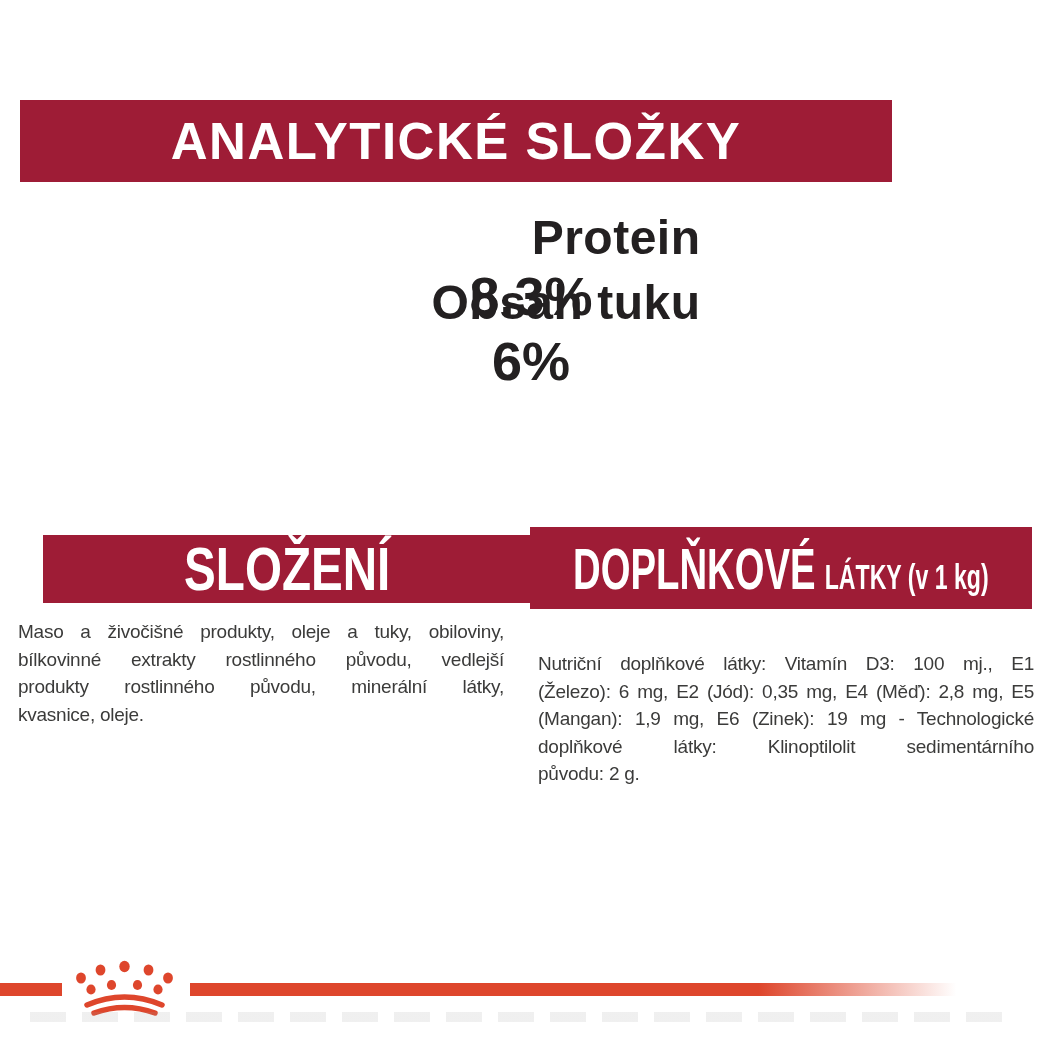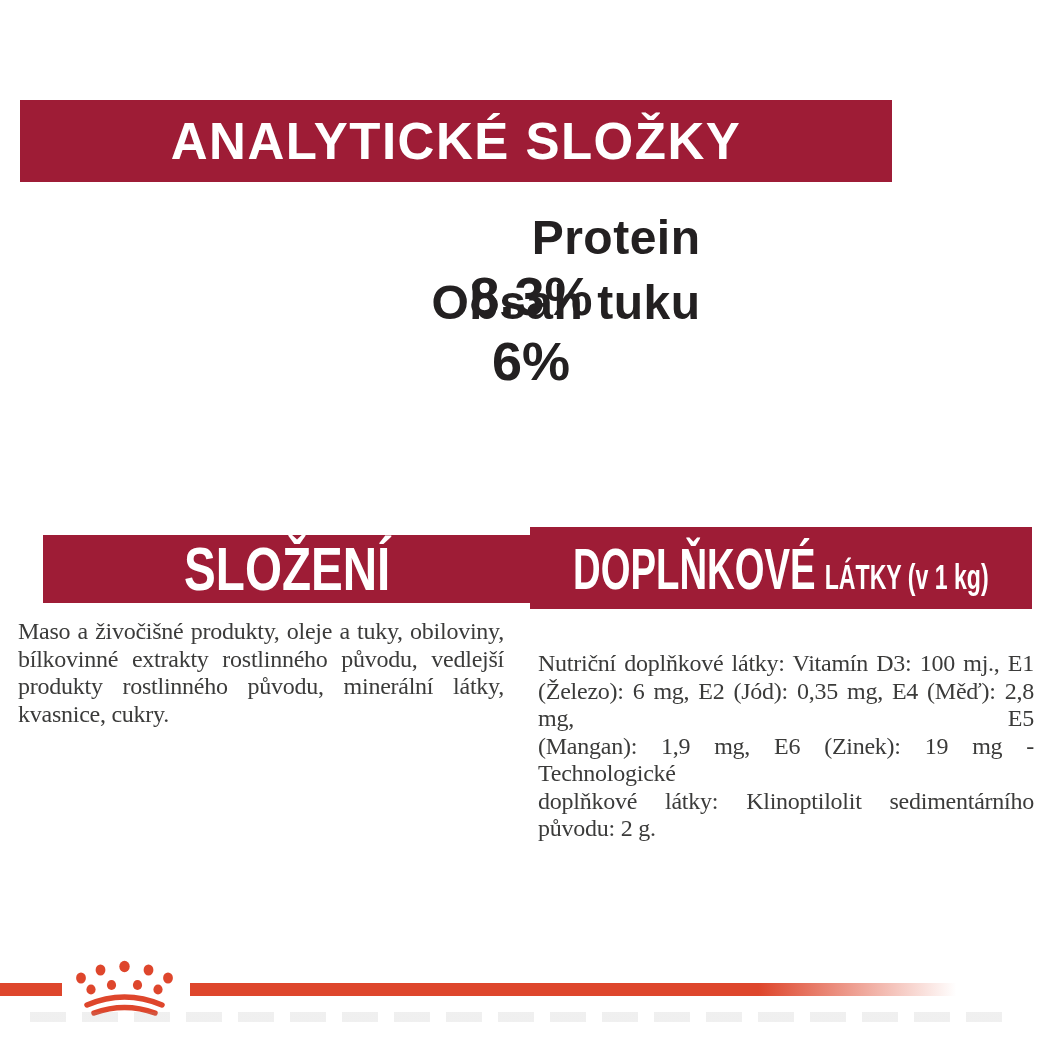--- a/index.html
+++ b/index.html
@@ -37,22 +37,22 @@
     width:352px;text-align:right;font-weight:bold;font-size:48px;
     letter-spacing:0.5px;color:var(--label,#232021);white-space:nowrap;
   }
   .cbar{margin-left:44px;background:var(--bar,#a72540);}
   .cval{margin-left:13px;font-weight:bold;font-size:54px;color:var(--label,#232021);white-space:nowrap;}
 
   .para{position:absolute;color:var(--body,#3b3b3a);}
   .para-left{left:18px;top:618px;width:486px;}
   .para-right{left:538px;top:618px;width:496px;margin-top:32px;}
   .pline{
-    font-size:24px;line-height:27.5px;letter-spacing:-0.25px;
-    text-align:justify;text-align-last:justify;font-family:Liberation Serif, serif;
+    font-size:19px;line-height:27.5px;letter-spacing:-0.25px;
+    text-align:justify;text-align-last:justify;
   }
   .pline.last{text-align-last:left;}
 
   .footer-line{position:absolute;top:983px;height:12.5px;background:var(--accent,#de462c);}
   .footer-line-left{left:0;width:62px;}
   .footer-line-right{
     left:190px;width:790px;
     background:linear-gradient(to right,var(--accent,#de462c) 0%,var(--accent,#de462c) 72%,rgba(222,70,44,0) 97%);
   }
   .crown{position:absolute;left:70px;top:958px;width:110px;height:62px;}
@@ -81,21 +81,21 @@
     </div>
   </div>
 
 <div class="banner banner-comp">
   <span class="t">SLOŽENÍ</span>
 </div>
 <div class="para para-left">
     <div class="pline">Maso a živočišné produkty, oleje a tuky, obiloviny,</div>
     <div class="pline">bílkovinné extrakty rostlinného původu, vedlejší</div>
     <div class="pline">produkty rostlinného původu, minerální látky,</div>
-    <div class="pline last">kvasnice, cukry.</div>
+    <div class="pline last">kvasnice, oleje.</div>
   </div>
 
 <div class="banner banner-add">
   <span class="add-title-wrap">
     <span class="add-title-main">DOPLŇKOVÉ</span>
     <span class="add-title-sub">LÁTKY (v 1 kg)</span>
   </span>
 </div>
 <div class="para para-right">
     <div class="pline">Nutriční doplňkové látky: Vitamín D3: 100 mj., E1</div>

